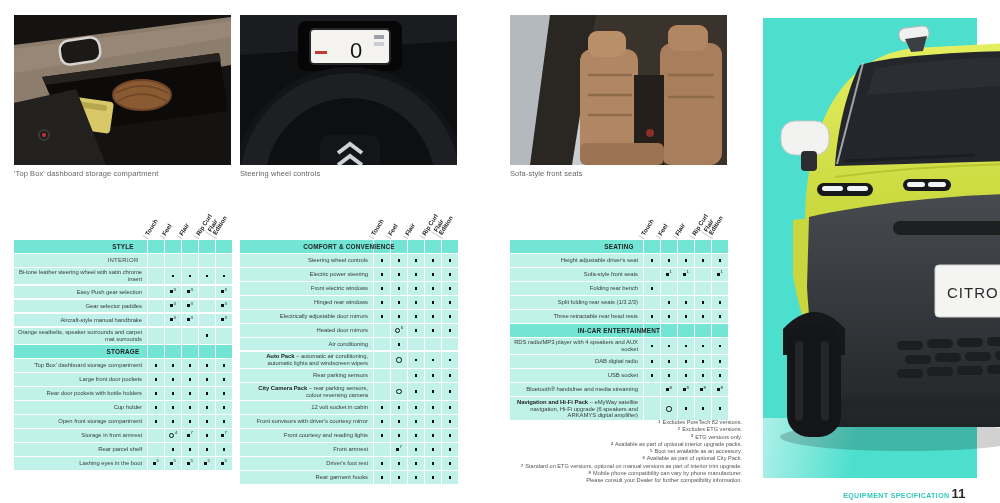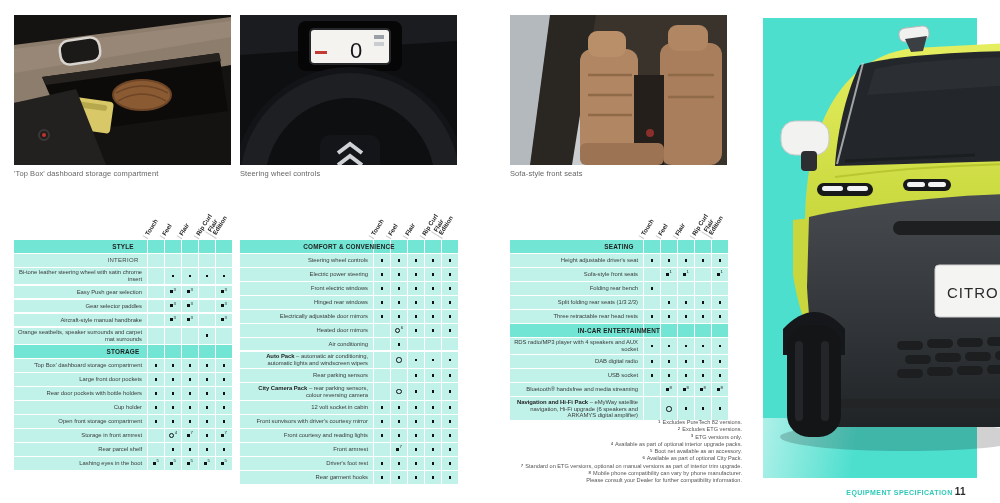--- a/index.html
+++ b/index.html
@@ -28,21 +28,21 @@
   .trow.sub .seclabel{font-weight:normal;font-size:6px;color:#444;letter-spacing:.3px}
   .dot{width:2.8px;height:2.8px;background:#111;display:inline-block}
   .circ{width:3.4px;height:3.4px;border:.8px solid #111;border-radius:50%;display:inline-block}
   .sup{font-size:4.3px;line-height:1;position:relative;top:-1.8px;margin-left:.4px;color:#222}
   
   .footnotes{position:absolute;left:478px;width:264px;top:419px;text-align:right;
              font-size:5.6px;line-height:7.3px;color:#555}
   .footnotes .sup{top:-1.2px;margin:0 .5px 0 0}
   .footer{position:absolute;top:486px;right:34px;font-size:7px;font-weight:bold;
           letter-spacing:.4px;color:#2ec9b8}
-  .footer .pagenum{color:#2b2b2b;font-size:10px;margin-left:2px}
+  .footer .pagenum{color:#2b2b2b;font-size:13px;margin-left:2px}
   
   .panel{position:absolute;left:763px;top:18px;width:214px;height:460px;background:#4ddfce}
   .panel::after{content:"";position:absolute;left:0;bottom:0;width:130px;height:60px;
       background:linear-gradient(100deg,rgba(255,255,255,.55),rgba(255,255,255,0) 70%)}
   .car-wrap{position:absolute;left:763px;top:0;width:237px;height:503px;overflow:hidden}
   .car-wrap svg{position:absolute;left:12px;top:25px}
 </style>
 </head>
 <body>
 

